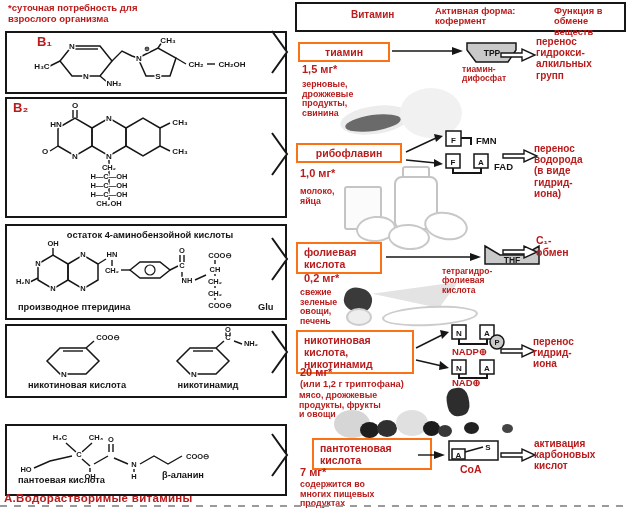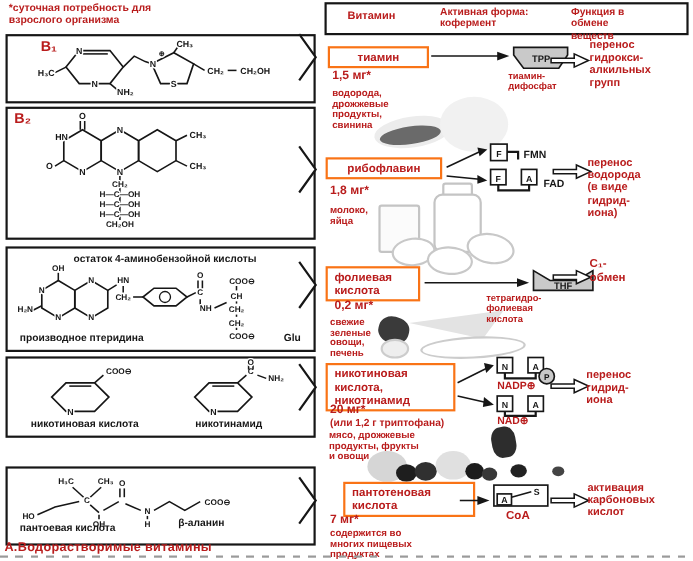--- a/index.html
+++ b/index.html
@@ -7,21 +7,21 @@
         font-family:"Liberation Sans",sans-serif;font-weight:bold;color:#b91c1c;}
   .abs{position:absolute;}
   .ml{white-space:pre-line;}
   .sbox{position:absolute;border:2px solid #161616;background:transparent;}
   .vbox{position:absolute;border:2px solid #f97316;background:#fff;padding:2px 6px;
         font-size:10.5px;line-height:1.15;white-space:pre-line;box-sizing:border-box;}
   .dose{position:absolute;font-size:11px;}
   .src{position:absolute;font-size:8.8px;line-height:1.1;white-space:pre-line;}
   .fn{position:absolute;font-size:10px;line-height:1.12;white-space:pre-line;}
   .clab{position:absolute;font-size:8.5px;line-height:1.1;white-space:pre-line;}
-  .hcell{position:absolute;font-size:9.3px;line-height:1.12;white-space:pre-line;}
+  .hcell{position:absolute;font-size:9.3px;line-height:1.12;white-space:pre-line;margin-left:35px;}
   .badge{position:absolute;font-size:13px;}
   .fb{position:absolute;border-radius:50%;}
   svg{position:absolute;overflow:visible;}
   svg text{font-family:"Liberation Sans",sans-serif;font-weight:bold;fill:#161616;text-anchor:middle;}
   .at{font-size:8px;paint-order:stroke;stroke:#fff;stroke-width:2.6px;stroke-linejoin:round;}
   .at2{font-size:7.5px;paint-order:stroke;stroke:#fff;stroke-width:2.4px;stroke-linejoin:round;}
   .slab{font-size:9.3px;}
   .ls{text-anchor:start;}
   .ring{fill:none;stroke:#161616;stroke-width:1.5;}
   .bnd{stroke:#161616;stroke-width:1.4;}
@@ -112,21 +112,21 @@
   <div class="clab ml" style="left:462px;top:65px;">тиамин-
 дифосфат</div>
   <svg style="left:500px;top:48px;" width="38" height="14" viewBox="0 0 38 14">
     <polygon points="1,5 22,5 22,1 35,7 22,13 22,9 1,9" fill="#fff" stroke="#161616" stroke-width="1.4"></polygon>
   </svg>
   <div class="fn ml" style="left:536px;top:36px;">перенос
 гидрокси-
 алкильных
 групп</div>
   <div class="dose" style="left:302px;top:63px;">1,5 мг*</div>
-  <div class="src ml" style="left:302px;top:80px;">водорода,
+  <div class="src ml" style="left:302px;top:80px;">зерновые,
 дрожжевые
 продукты,
 свинина</div>
 
   <div class="sbox" style="left:5px;top:97px;width:278px;height:117px;"></div>
   <div class="badge" style="left:13px;top:100px;">B₂</div>
   <svg style="left:12px;top:100px;" width="266" height="110" viewBox="0 0 266 110">
     <polygon class="ring" points="46,28 63,18 80,28 80,46 63,56 46,46"></polygon>
     <polygon class="ring" points="80,28 97,18 114,28 114,46 97,56 80,46"></polygon>
     <polygon class="ring" points="114,28 131,18 148,28 148,46 131,56 114,46"></polygon>
@@ -176,21 +176,21 @@
     <text class="abbr ls" x="50" y="19">FAD</text>
   </svg>
   <svg style="left:502px;top:149px;" width="38" height="14" viewBox="0 0 38 14">
     <polygon points="1,5 22,5 22,1 35,7 22,13 22,9 1,9" fill="#fff" stroke="#161616" stroke-width="1.4"></polygon>
   </svg>
   <div class="fn ml" style="left:534px;top:143px;">перенос
 водорода
 (в виде
 гидрид-
 иона)</div>
-  <div class="dose" style="left:300px;top:167px;">1,8 мг*</div>
+  <div class="dose" style="left:300px;top:167px;">1,0 мг*</div>
   <div class="src ml" style="left:300px;top:187px;">молоко,
 яйца</div>
 
   <div class="sbox" style="left:5px;top:224px;width:278px;height:92px;"></div>
   <svg style="left:10px;top:228px;" width="268" height="86" viewBox="0 0 268 86">
     <text class="slab" x="140" y="10">остаток 4-аминобензойной кислоты</text>
     <polygon class="ring" points="28,36 43,27 58,36 58,52 43,61 28,52"></polygon>
     <polygon class="ring" points="58,36 73,27 88,36 88,52 73,61 58,52"></polygon>
     <line class="bnd" x1="43" y1="27" x2="43" y2="20"></line>
     <text class="at2" x="43" y="18">OH</text>

